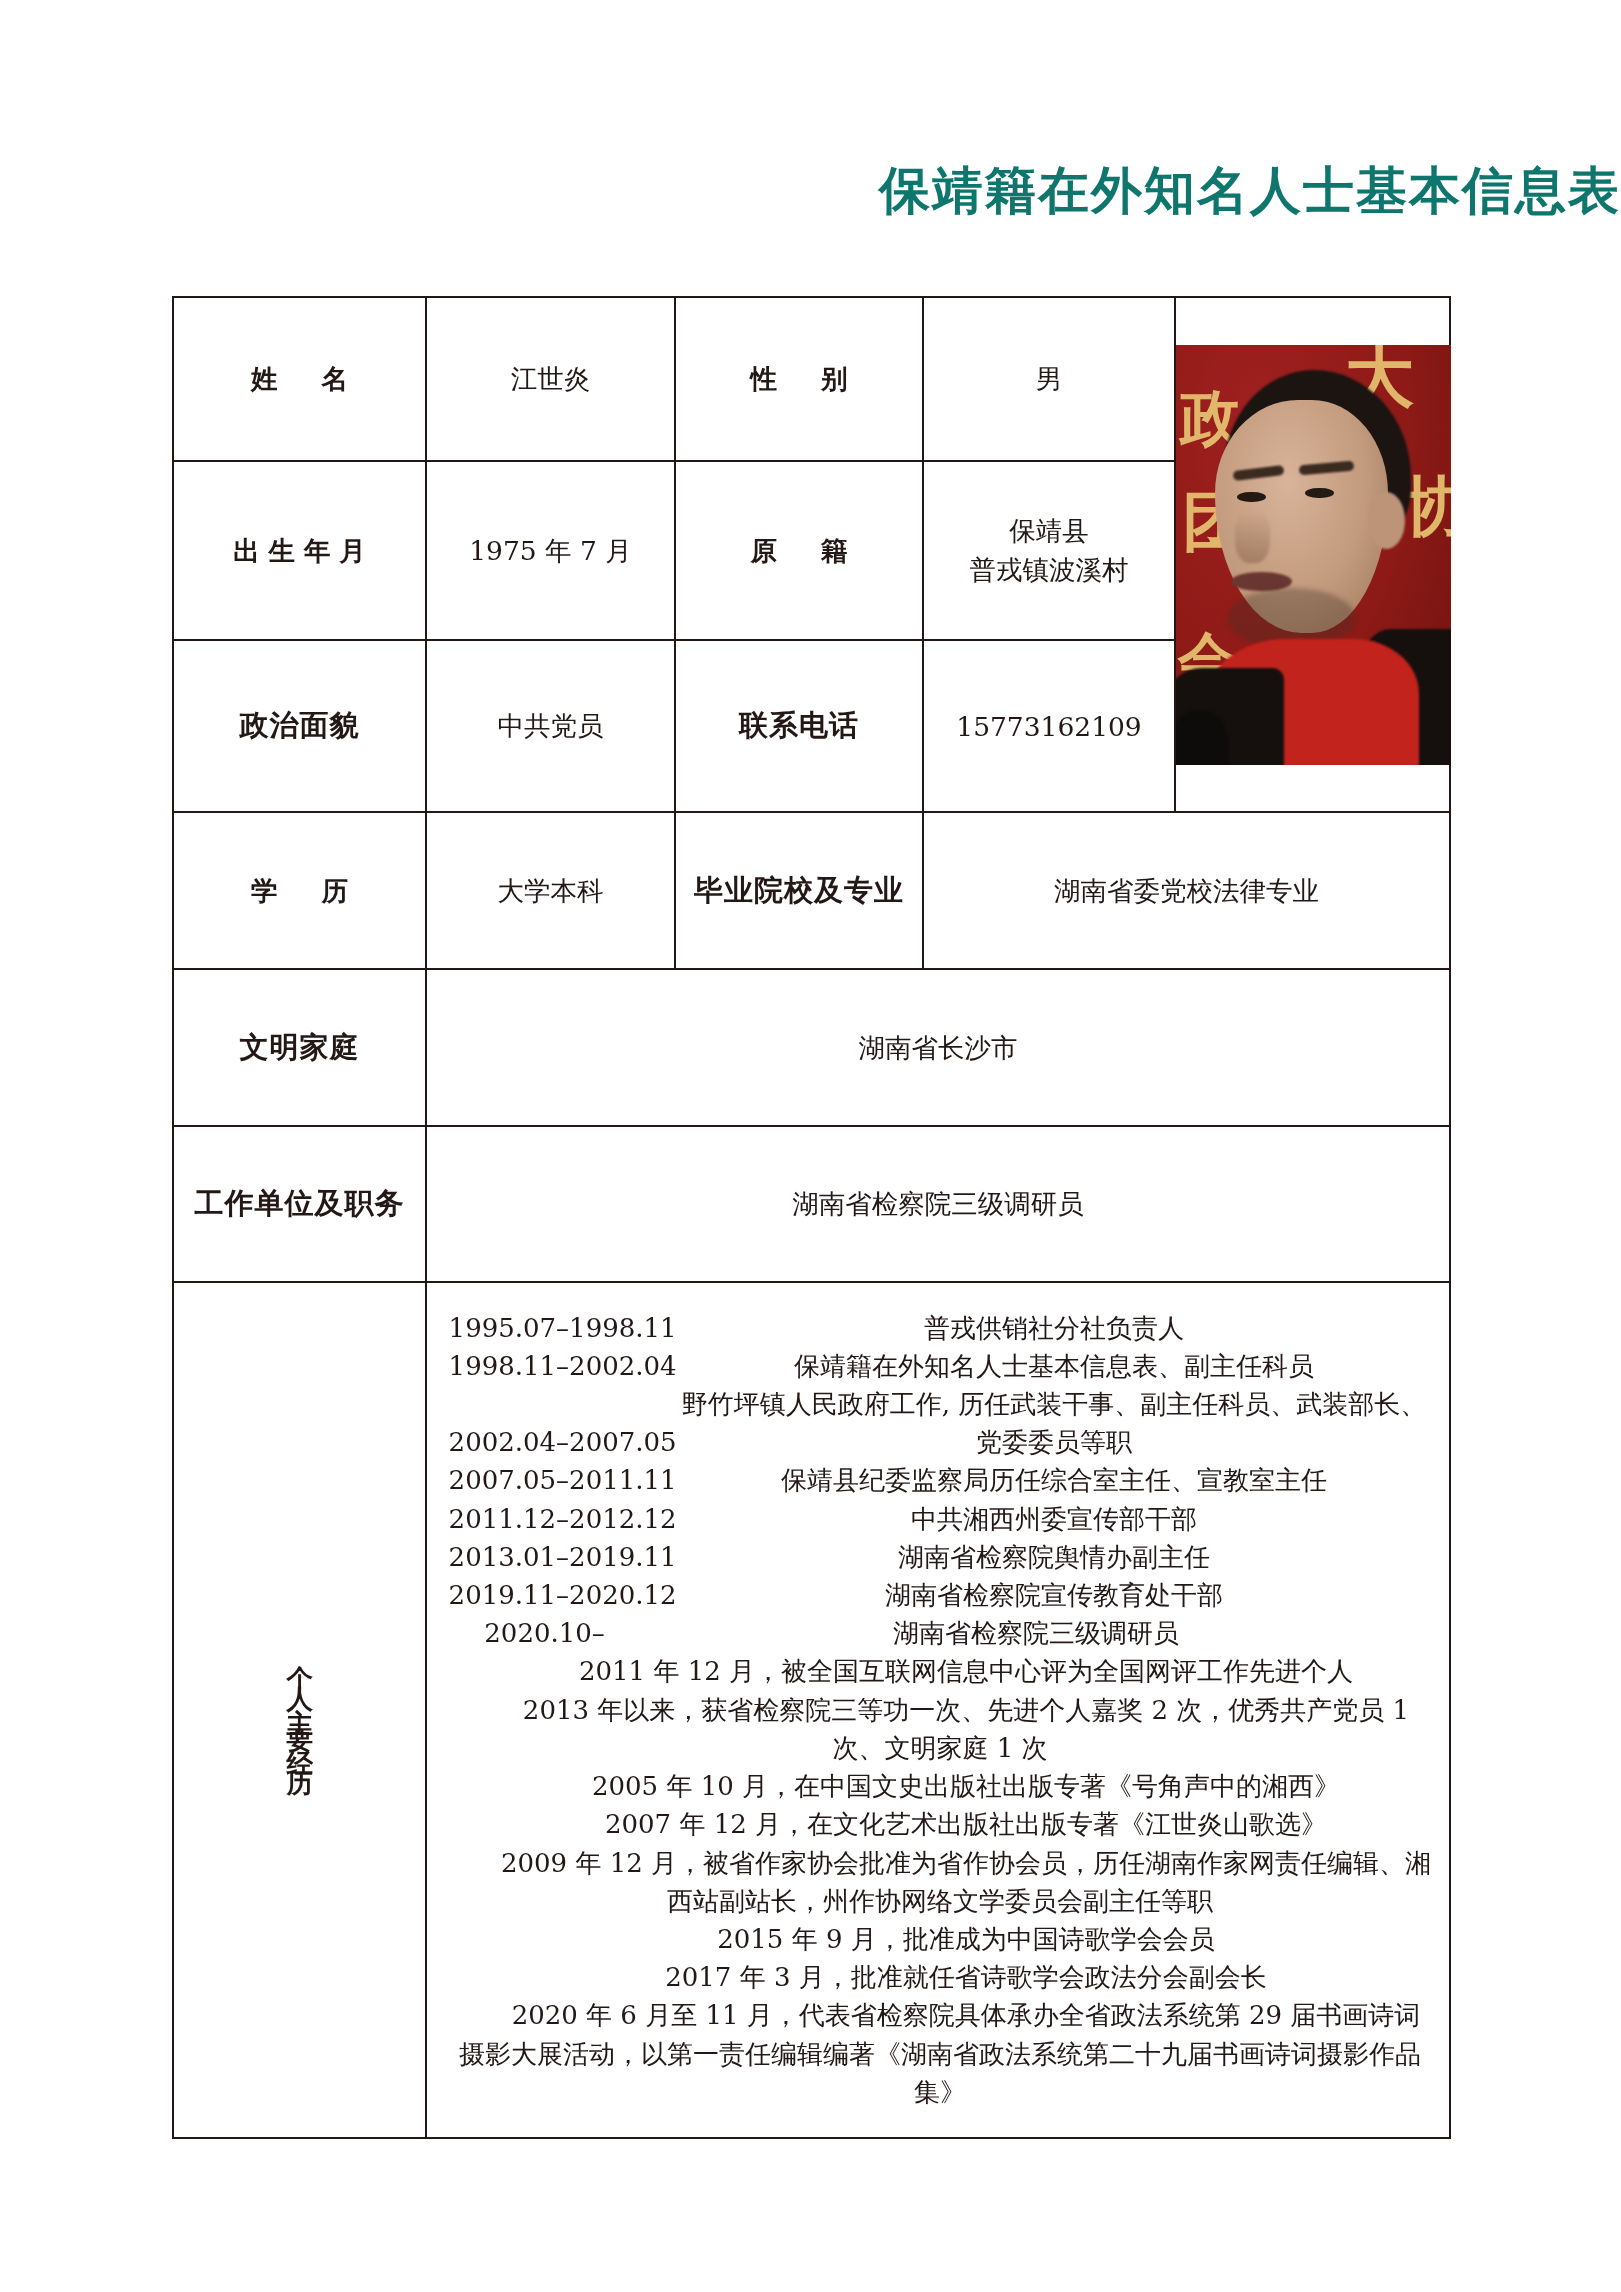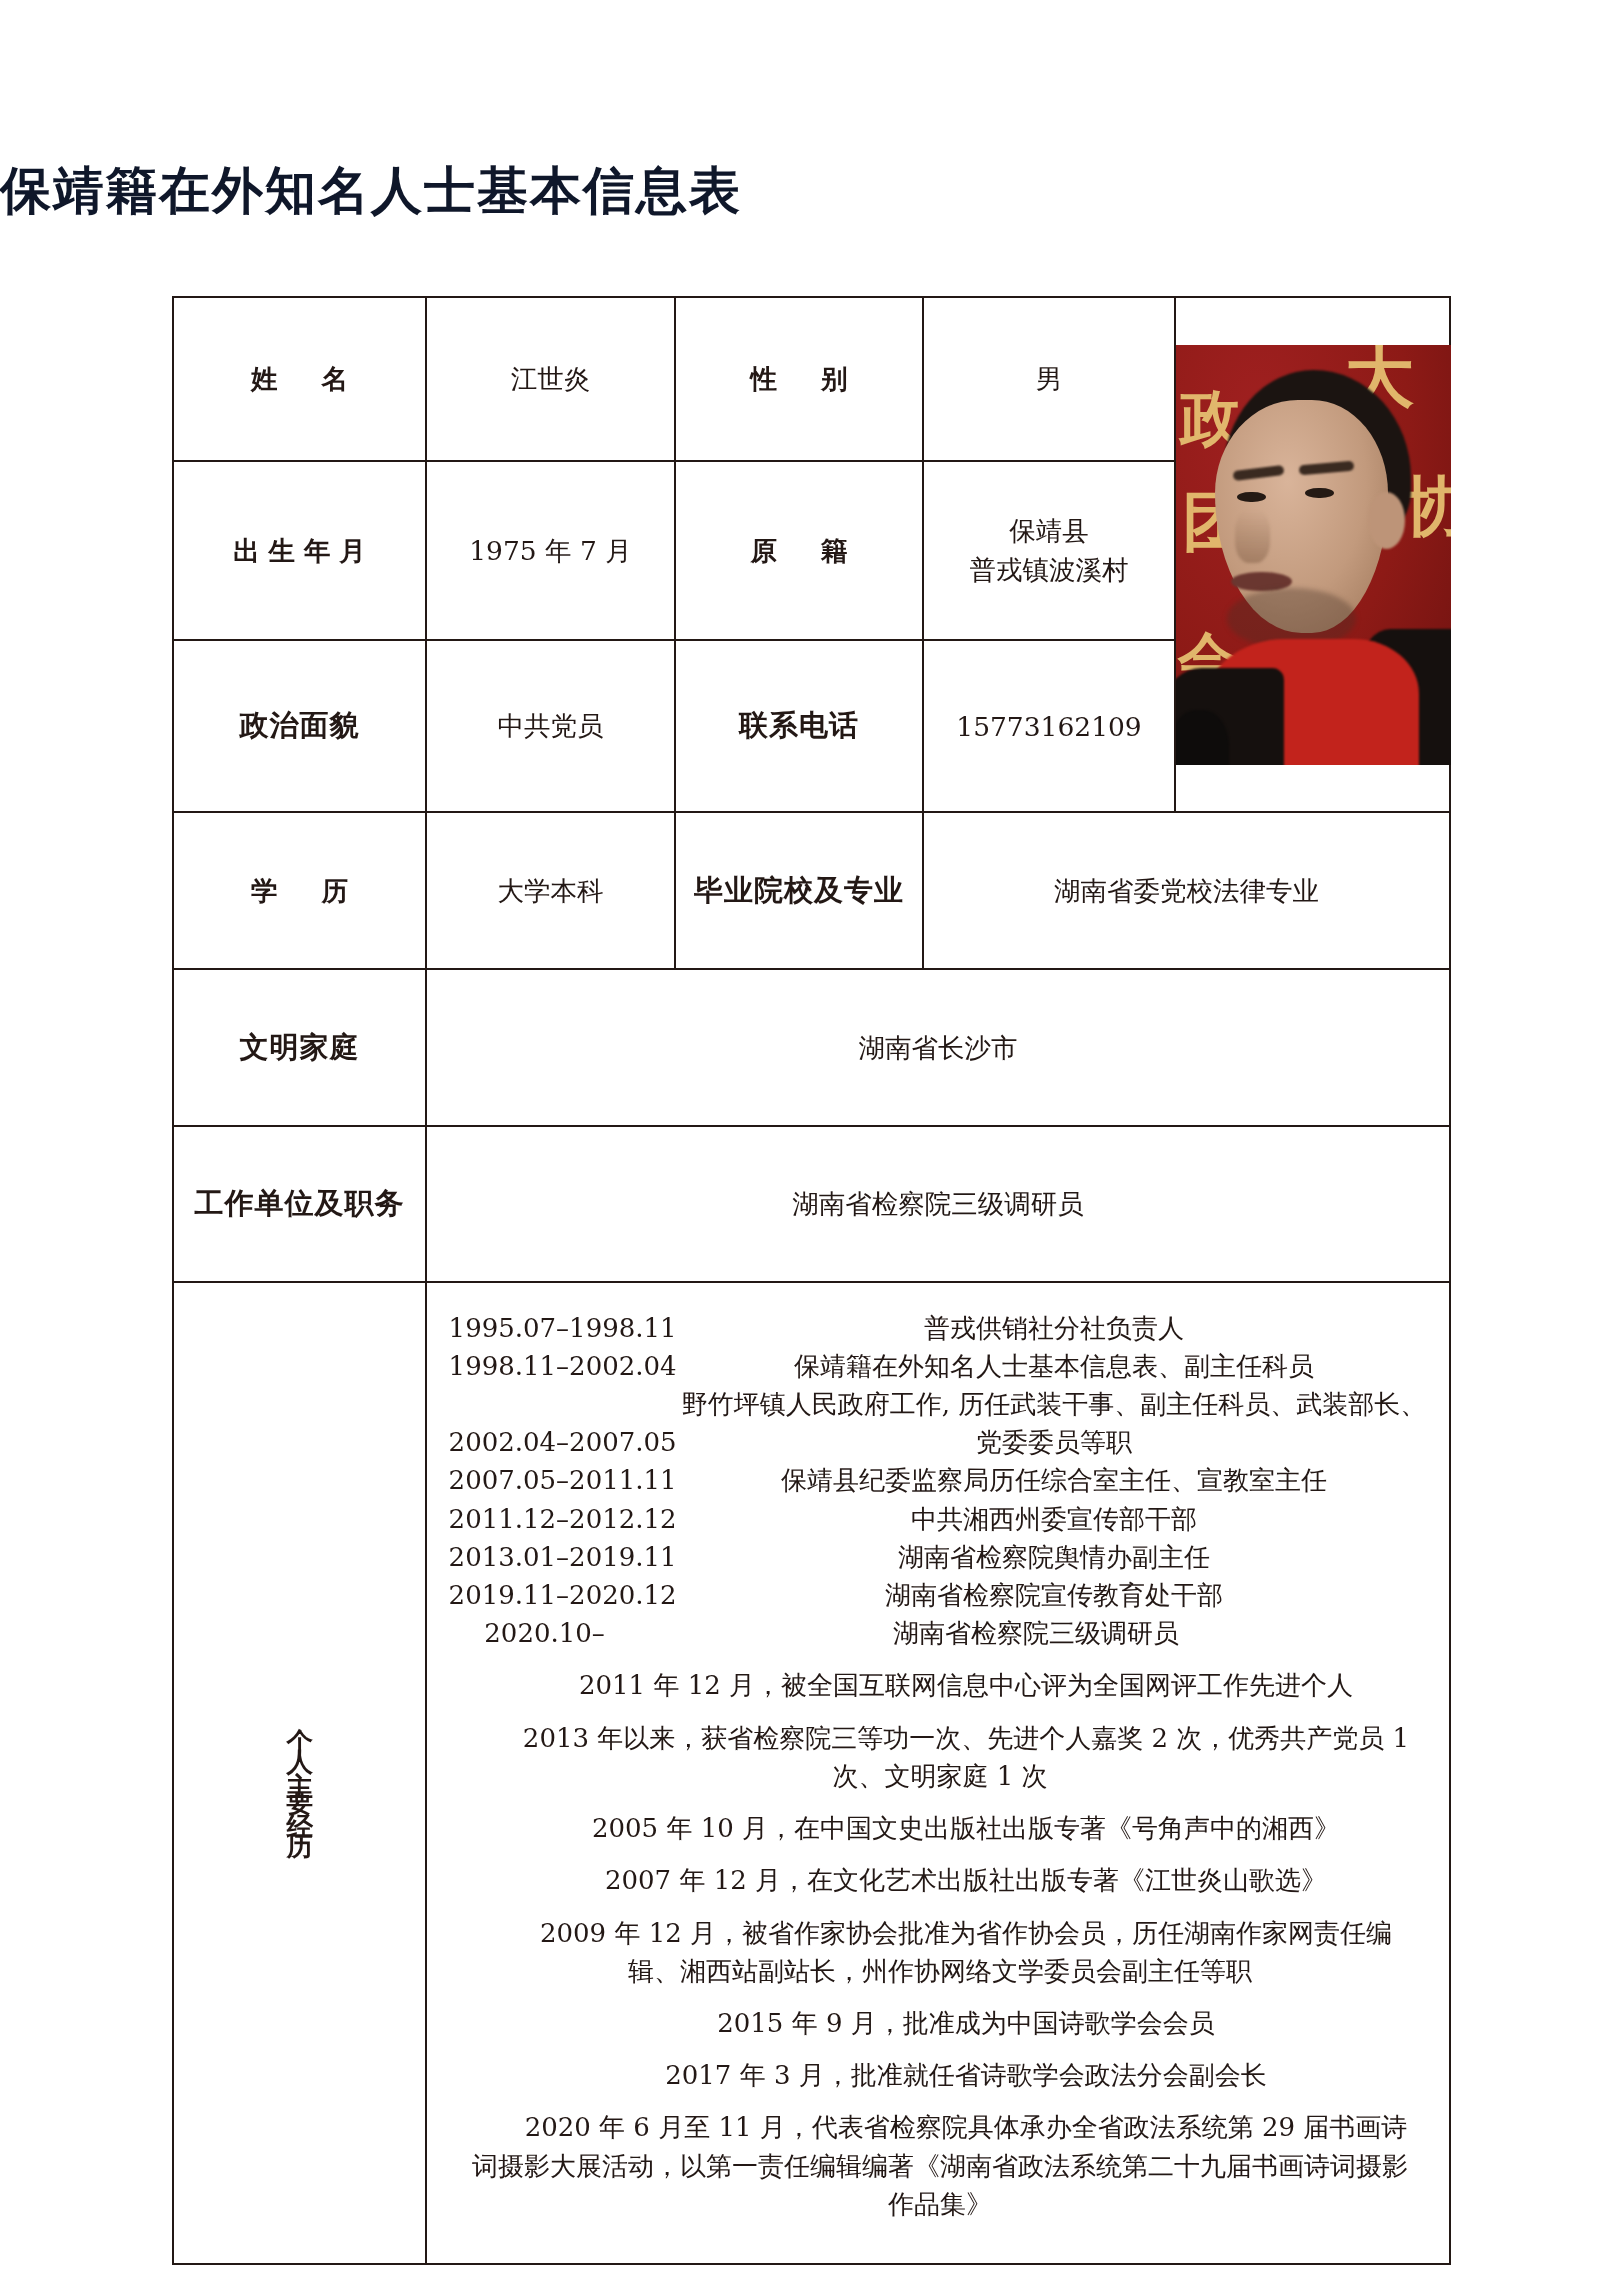--- a/index.html
+++ b/index.html
@@ -20,26 +20,26 @@
     left: 0; top: 0;
     width: 1621px;
     height: 2293px;
     background: #ffffff;
   }
   .doc-title {
     position: absolute;
     left: 0;
     top: 157px;
     width: 1621px;
-    text-align: left;
+    text-align: right;
     font-size: 51px;
     font-weight: bold;
     letter-spacing: 2px;
     font-family: "DejaVu Serif", "Liberation Serif", serif;
-    color: #0f172a;
+    color: #0f766e;
   }
   table.info-table {
     position: absolute;
     left: 172px;
     top: 296px;
     width: 1277px;
     border-collapse: collapse;
     table-layout: fixed;
   }
   table.info-table td {
@@ -224,21 +224,21 @@
   .exp-period {
     flex: 0 0 192px;
     white-space: nowrap;
     font-family: "DejaVu Serif", "Liberation Serif", serif;
   }
   .exp-desc {
     flex: 1 1 auto;
   }
   .exp-para {
     text-indent: 2em;
-    margin: 14px;
+    margin: 0;
   }
 </style>
 </head>
 <body>
 
 <div class="page">
 
   <div class="doc-title">保靖籍在外知名人士基本信息表</div>
 
   <table class="info-table">

